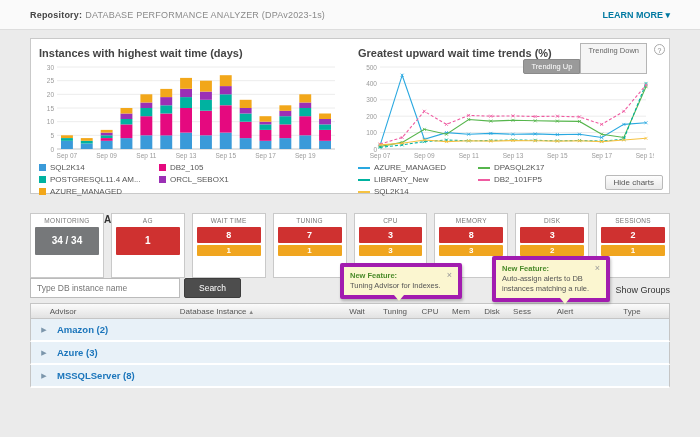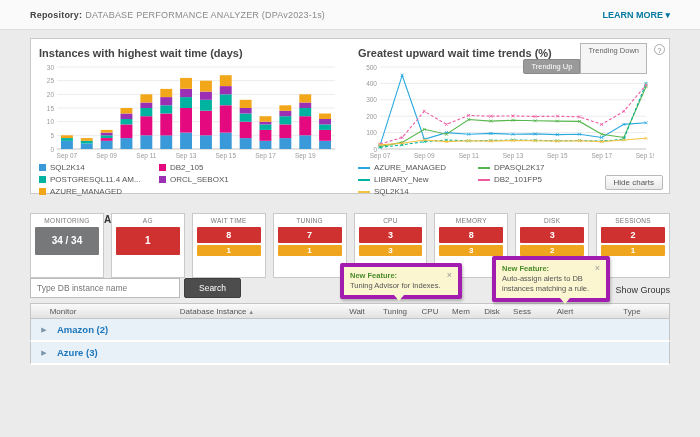--- a/index.html
+++ b/index.html
@@ -444,34 +444,38 @@
   <div class="tip-head">
     <span class="tip-title">New Feature:</span>
     <span class="tip-close">×</span>
   </div>
   <div class="tip-body">Auto-assign alerts to DB instances matching a rule.</div>
   <div class="arrow"></div>
 </div>
 
 <div class="table">
   <div class="thead" id="table-head">
-      <div class="th" style="width: 64px;">Monitor</div>
+      <div class="th" style="width: 64px;">Advisor</div>
       <div class="th" style="width: 244px;">Database Instance<span style="font-size: 6px; color: rgb(136, 136, 136);"> ▲</span></div>
       <div class="th" style="width: 36px;">Wait</div>
       <div class="th" style="width: 40px;">Tuning</div>
       <div class="th" style="width: 30px;">CPU</div>
       <div class="th" style="width: 32px;">Mem</div>
       <div class="th" style="width: 30px;">Disk</div>
       <div class="th" style="width: 30px;">Sess</div>
       <div class="th" style="width: 56px;">Alert</div>
       <div class="th" style="width: 78px;">Type</div>
     </div>
   <div id="table-body">
       <div class="trow">
         <span class="chev">▶</span>
         <span class="group-label">Amazon (2)</span>
       </div>
       <div class="trow">
         <span class="chev">▶</span>
         <span class="group-label">Azure (3)</span>
       </div>
+      <div class="trow">
+        <span class="chev">▶</span>
+        <span class="group-label">MSSQLServer (8)</span>
+      </div>
     </div>
 </div>
 
 </body></html>

